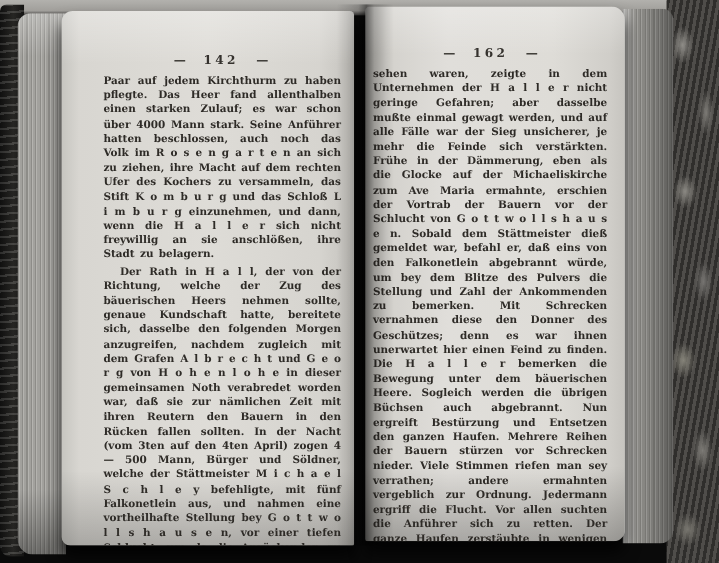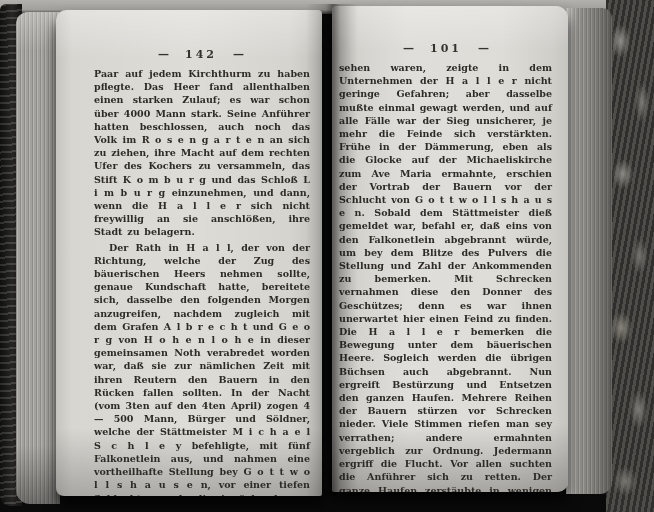--- a/index.html
+++ b/index.html
@@ -116,21 +116,21 @@
     </div>
     <div class="text-block">
       <p>Paar auf jedem Kirchthurm zu haben pflegte. Das Heer fand allenthalben einen starken Zulauf; es war schon über 4000 Mann stark. Seine Anführer hatten beschlossen, auch noch das Volk im R o s e n g a r t e n an sich zu ziehen, ihre Macht auf dem rechten Ufer des Kochers zu versammeln, das Stift K o m b u r g und das Schloß L i m b u r g einzunehmen, und dann, wenn die H a l l e r sich nicht freywillig an sie anschlößen, ihre Stadt zu belagern.</p>
       <p class="indented">Der Rath in H a l l, der von der Richtung, welche der Zug des bäuerischen Heers nehmen sollte, genaue Kundschaft hatte, bereitete sich, dasselbe den folgenden Morgen anzugreifen, nachdem zugleich mit dem Grafen A l b r e c h t und G e o r g von H o h e n l o h e in dieser gemeinsamen Noth verabredet worden war, daß sie zur nämlichen Zeit mit ihren Reutern den Bauern in den Rücken fallen sollten. In der Nacht (vom 3ten auf den 4ten April) zogen 4 — 500 Mann, Bürger und Söldner, welche der Stättmeister M i c h a e l  S c h l e y befehligte, mit fünf Falkonetlein aus, und nahmen eine vortheilhafte Stellung bey G o t t w o l l s h a u s e n, vor einer tiefen Schlucht, um da die Anrückenden zu empfangen. Die große Ueberzahl der Rebellen, und die Menge von Feuergewehren, womit sie ver-</p>
     </div>
   </div>
 
   <div class="page page-right">
     <div class="page-header">
       <span class="dash">—</span>
-      <span class="pagenum">101</span>
+      <span class="pagenum">162</span>
       <span class="dash">—</span>
     </div>
     <div class="text-block">
       <p>sehen waren, zeigte in dem Unternehmen der H a l l e r nicht geringe Gefahren; aber dasselbe mußte einmal gewagt werden, und auf alle Fälle war der Sieg unsicherer, je mehr die Feinde sich verstärkten. Frühe in der Dämmerung, eben als die Glocke auf der Michaeliskirche zum Ave Maria ermahnte, erschien der Vortrab der Bauern vor der Schlucht von G o t t w o l l s h a u s e n.  Sobald dem Stättmeister dieß gemeldet war, befahl er, daß eins von den Falkonetlein abgebrannt würde, um bey dem Blitze des Pulvers die Stellung und Zahl der Ankommenden zu bemerken.  Mit Schrecken vernahmen diese den Donner des Geschützes; denn es war ihnen unerwartet hier einen Feind zu finden.  Die H a l l e r bemerken die Bewegung unter dem bäuerischen Heere. Sogleich werden die übrigen Büchsen auch abgebrannt. Nun ergreift Bestürzung und Entsetzen den ganzen Haufen. Mehrere Reihen der Bauern stürzen vor Schrecken nieder.  Viele Stimmen riefen man sey verrathen; andere ermahnten vergeblich zur Ordnung. Jedermann ergriff die Flucht.  Vor allen suchten die Anführer sich zu retten.  Der ganze Haufen zerstäubte in wenigen Augenblicken, *) obgleich</p>
 
     </div>
   </div>
 
   <div class="gutter"></div>
 

